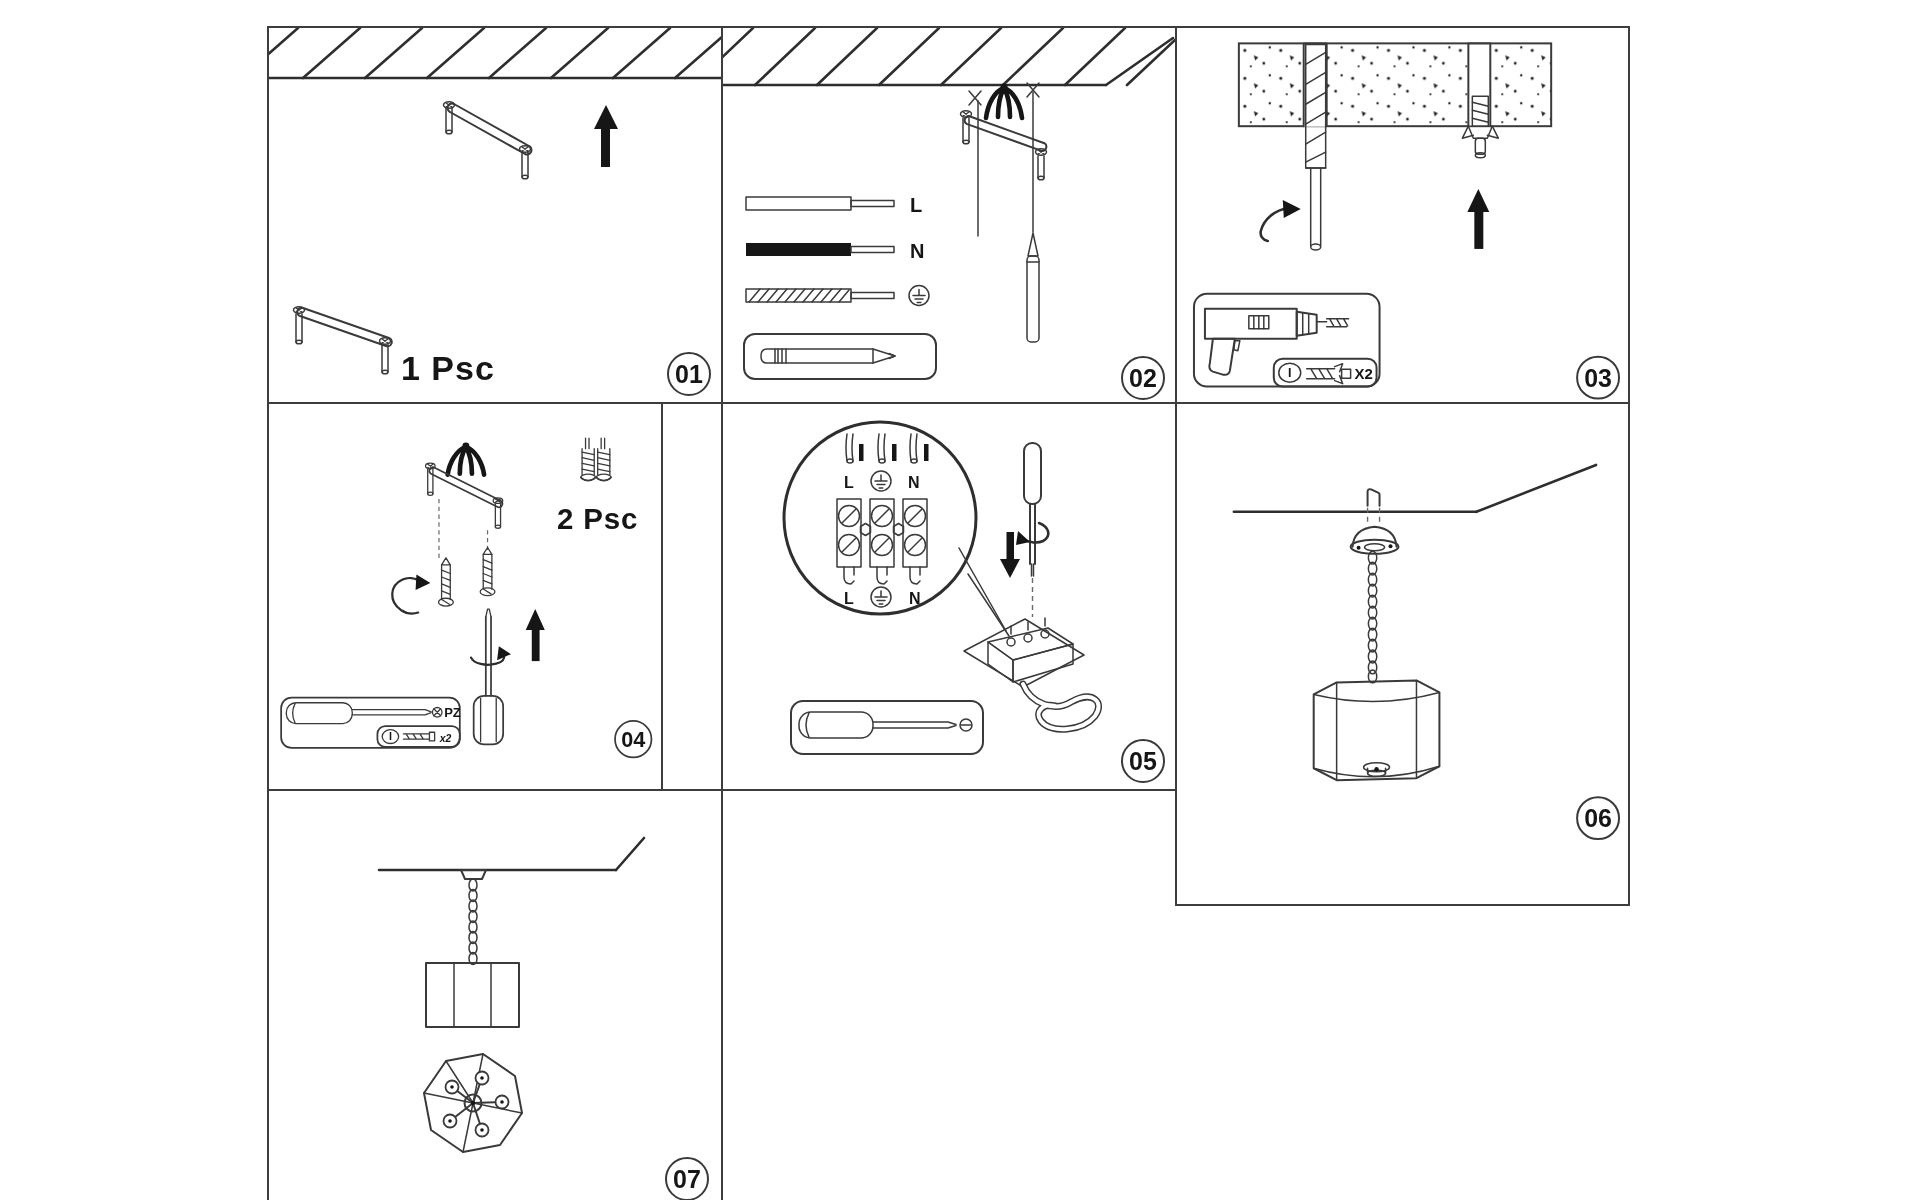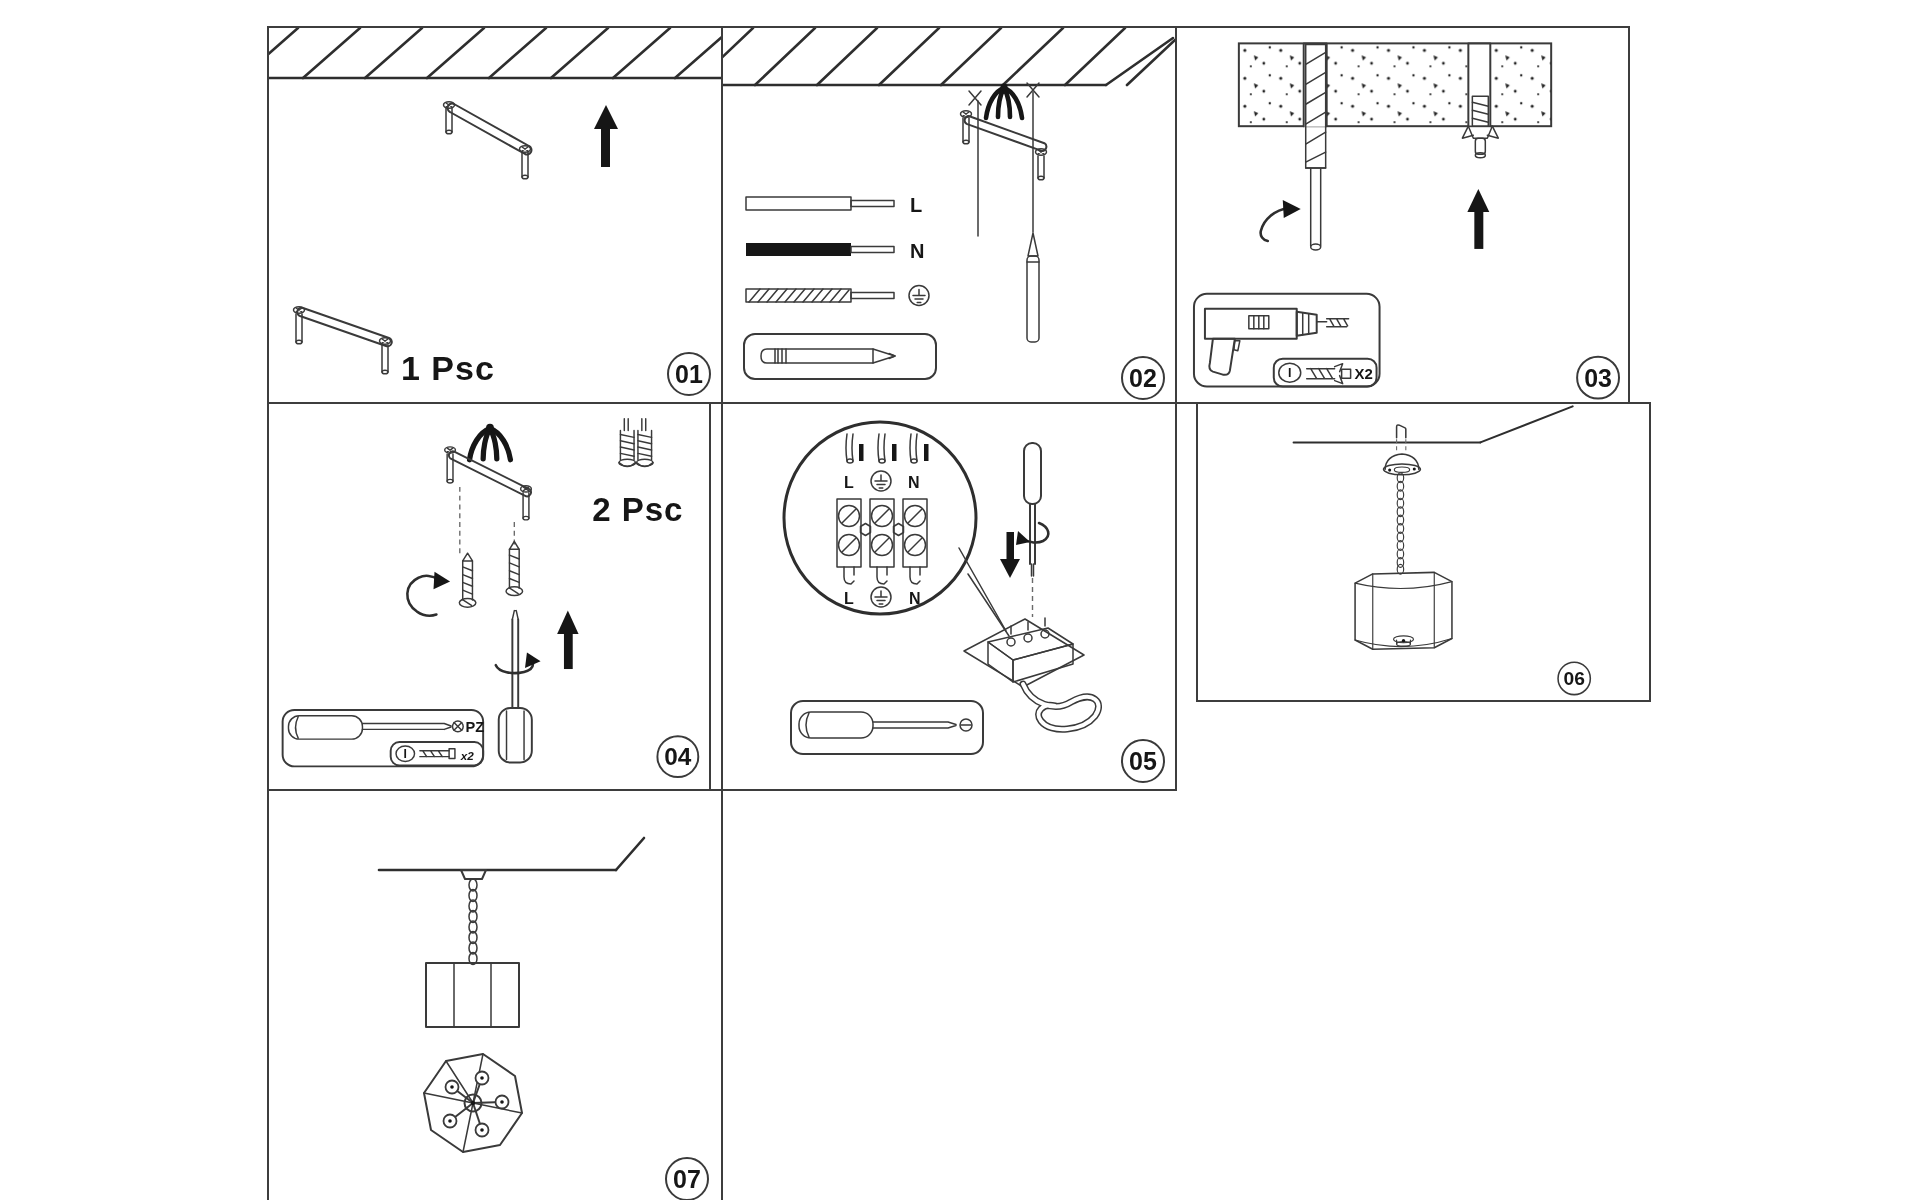--- a/index.html
+++ b/index.html
@@ -225,21 +225,21 @@
           <text class="t15" x="178" y="351.5">X2</text>
         </g>
       </g>
       <g>
         <circle class="s" cx="422" cy="350" r="21"></circle>
         <text class="t25" x="422" y="359" text-anchor="middle">03</text>
       </g>
     </svg>
   </div>
 
-  <div class="panel" style="left:267px;top:402px;width:444px;height:389px;">
+  <div class="panel" style="left:267px;top:402px;width:396px;height:389px;">
     <svg viewBox="0 0 452 385">
       <g>
         <path class="claw2" d="M227,20 C216,24 208,38 206,52"></path>
         <path class="claw2" d="M227,20 C222,28 220,42 220,51"></path>
         <path class="claw2" d="M227,20 C232,28 234,42 234,51"></path>
         <path class="claw2" d="M227,20 C238,24 246,38 248,52"></path>
         <circle class="f" cx="227" cy="19" r="4"></circle>
       </g>
       <g>
         <path class="s" d="M189.8,43.4 L267.8,82.4 A4.2,4.2 0 0 1 264.2,89.6 L186.2,50.6 A4.2,4.2 0 0 1 189.8,43.4 Z"></path>
@@ -431,21 +431,21 @@
           <line class="s15" x1="238" y1="321" x2="248" y2="321"></line>
         </g>
       </g>
       <g>
         <circle class="s" cx="420" cy="357" r="21"></circle>
         <text class="t25" x="420" y="366" text-anchor="middle">05</text>
       </g>
     </svg>
   </div>
 
-  <div class="panel" style="left:1175px;top:402px;width:455px;height:300px;margin-left:21px;">
+  <div class="panel" style="left:1175px;top:402px;width:455px;height:504px;">
     <svg viewBox="0 0 452 385">
       <g>
         <line class="s25" x1="57" y1="50" x2="300" y2="50"></line>
         <line class="s25" x1="300" y1="50" x2="420" y2="3"></line>
       </g>
       <g>
         <path class="s" d="M191,44 V30 Q191,26.5 194.5,27.5 L202,31 Q203,31.5 203,33 V44"></path>
       </g>
       <g>
         <line class="dash" x1="191" y1="46" x2="191" y2="64"></line>

